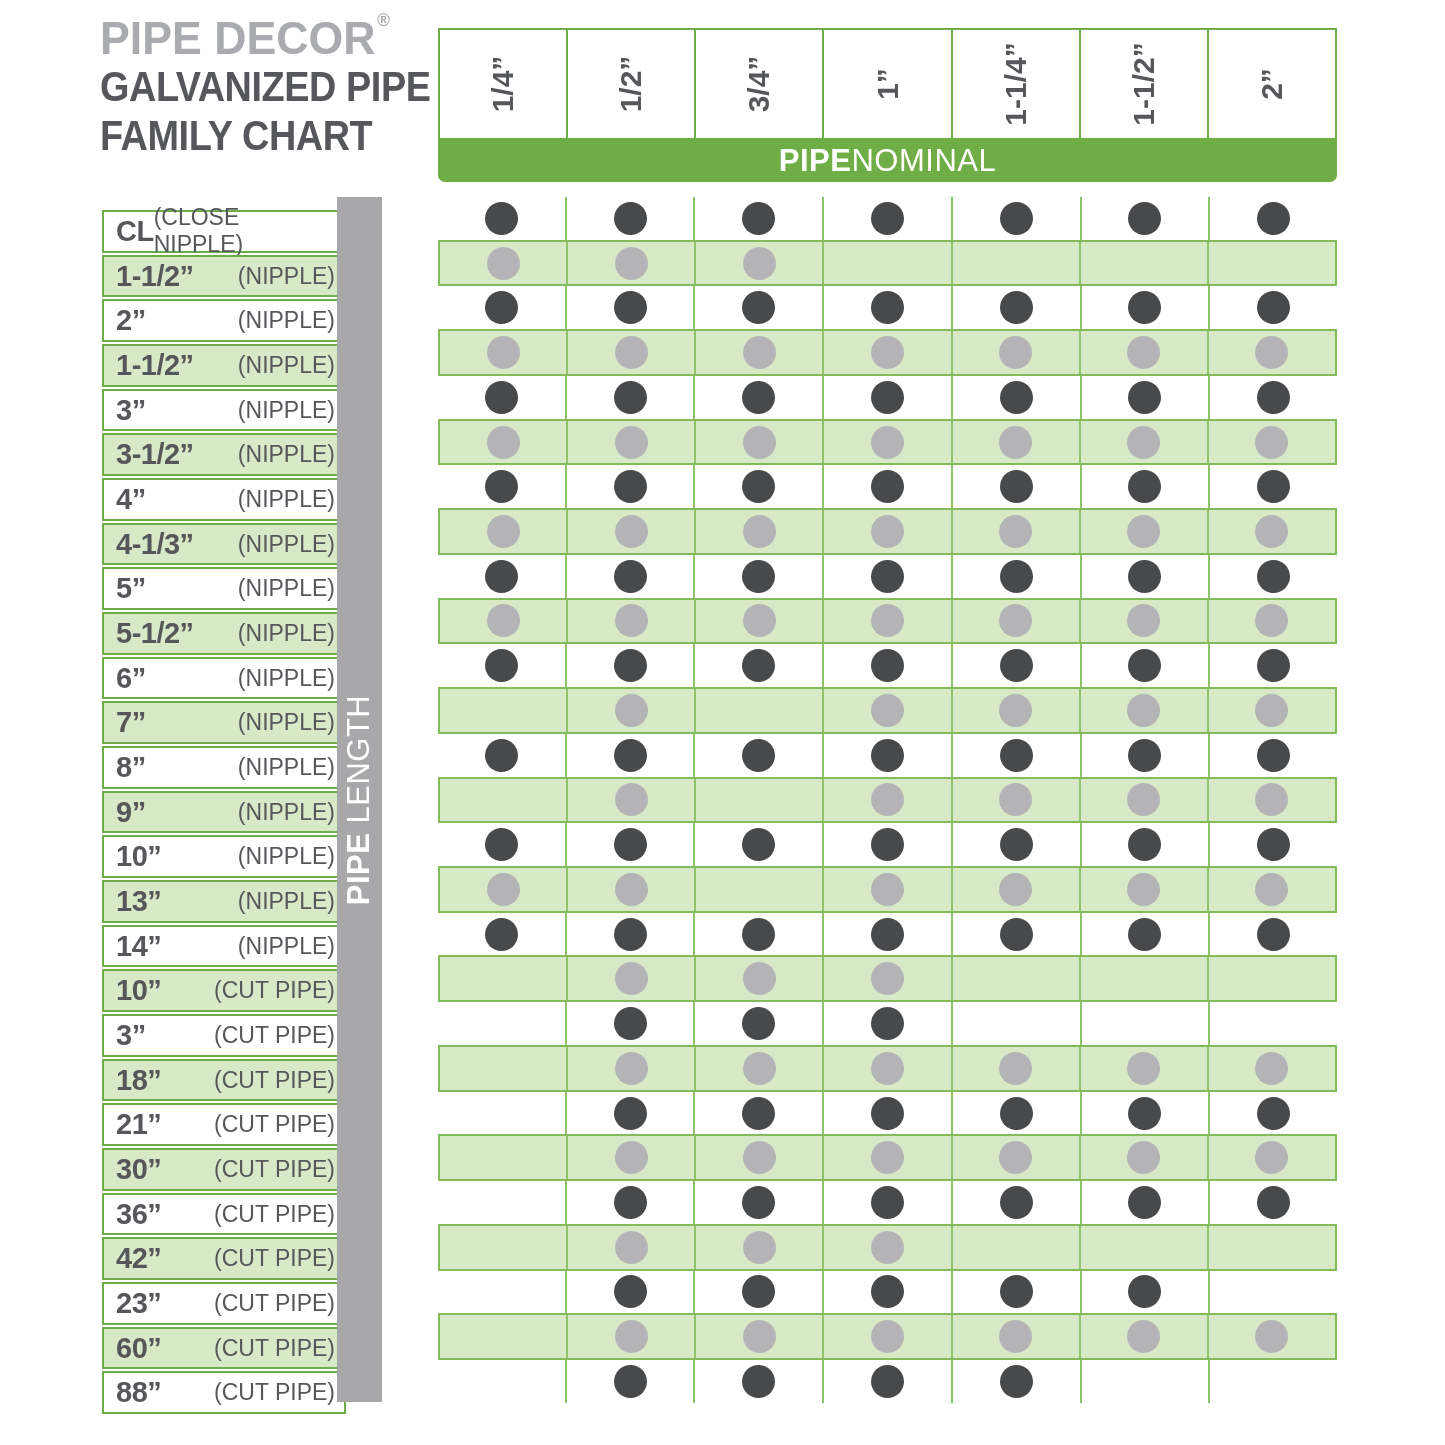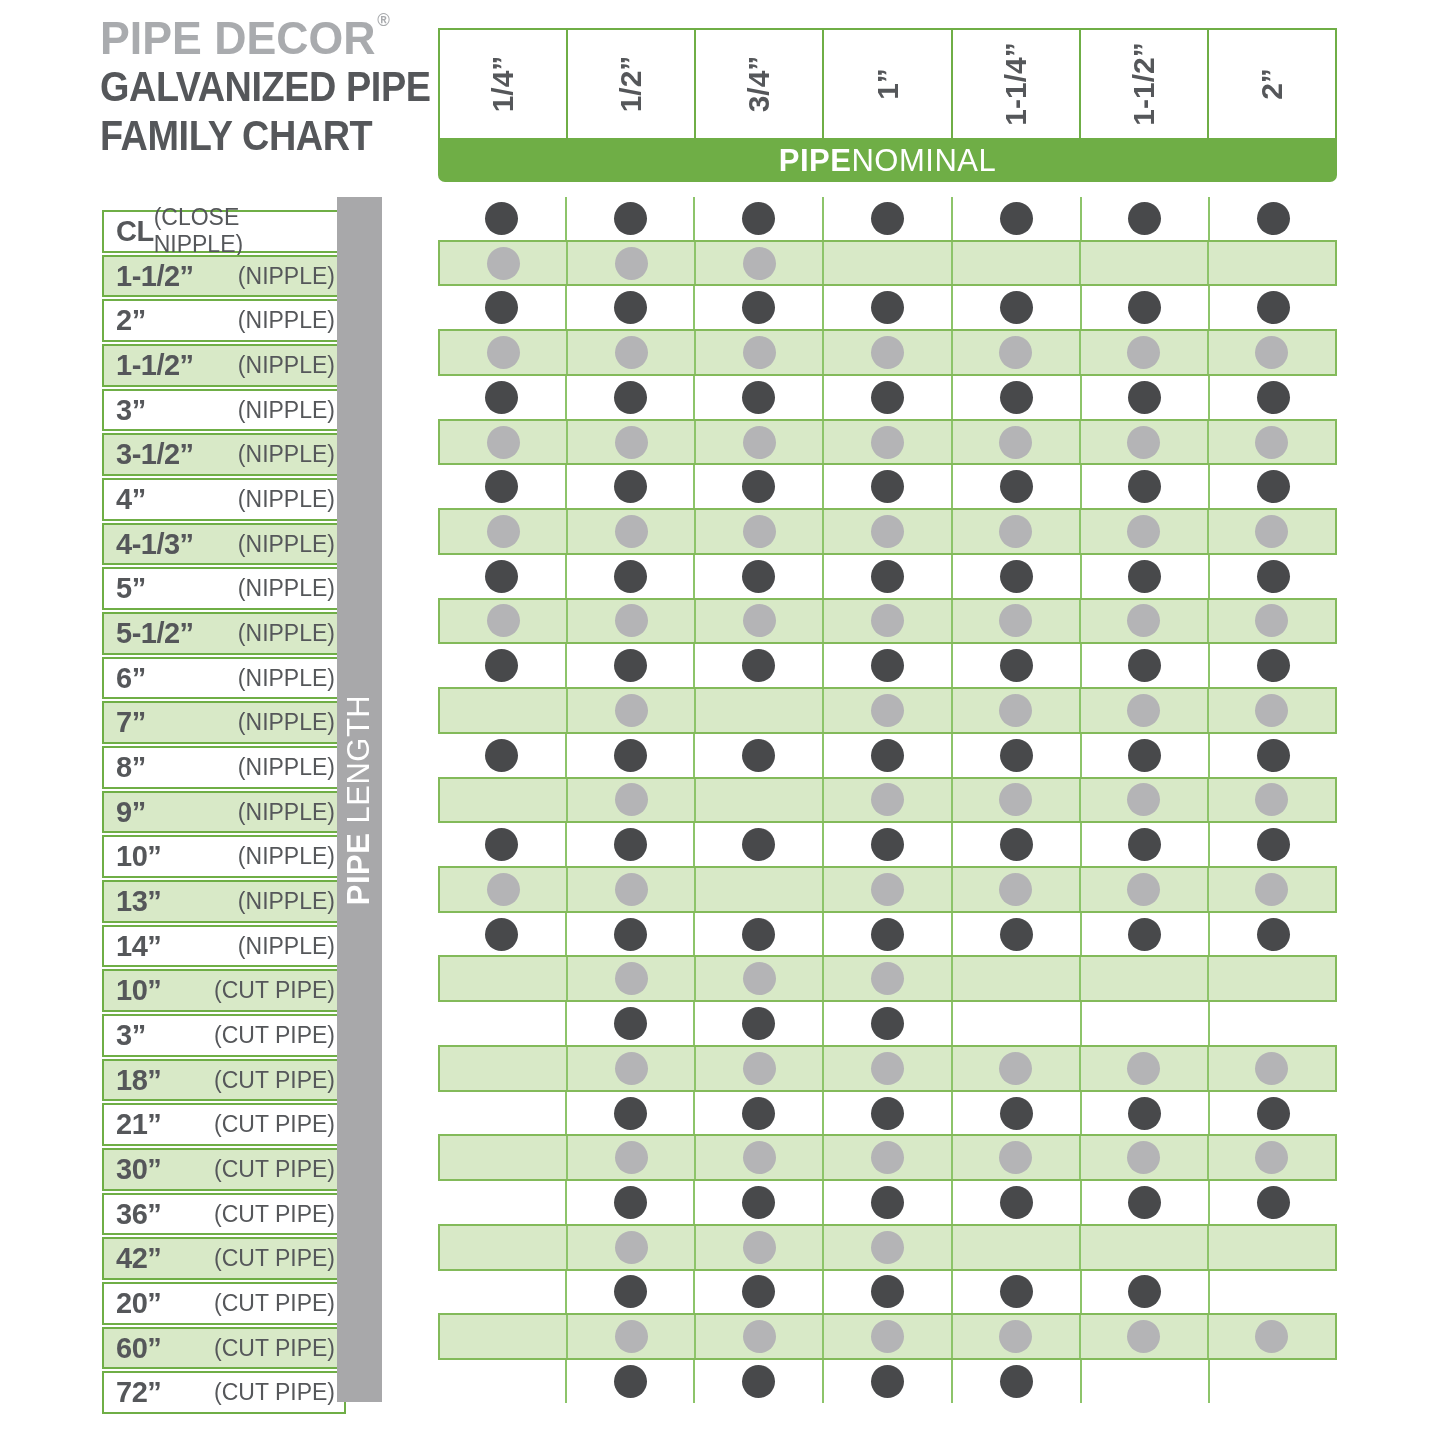--- a/index.html
+++ b/index.html
@@ -243,33 +243,33 @@
     </div>
   </div>
       <div class="lrow green">
     <div class="lbox">
       <span class="lsize">42”</span>
       <span class="ltype">(CUT PIPE)</span>
     </div>
   </div>
       <div class="lrow white">
     <div class="lbox">
-      <span class="lsize">20”</span>
+      <span class="lsize">23”</span>
       <span class="ltype">(CUT PIPE)</span>
     </div>
   </div>
       <div class="lrow green">
     <div class="lbox">
       <span class="lsize">60”</span>
       <span class="ltype">(CUT PIPE)</span>
     </div>
   </div>
       <div class="lrow white">
     <div class="lbox">
-      <span class="lsize">72”</span>
+      <span class="lsize">88”</span>
       <span class="ltype">(CUT PIPE)</span>
     </div>
   </div>
     </div>
 
   <div class="length-bar">
     <span class="vtext"><span class="b">PIPE</span><span> LENGTH</span></span>
   </div>
 
   <div class="grid">

